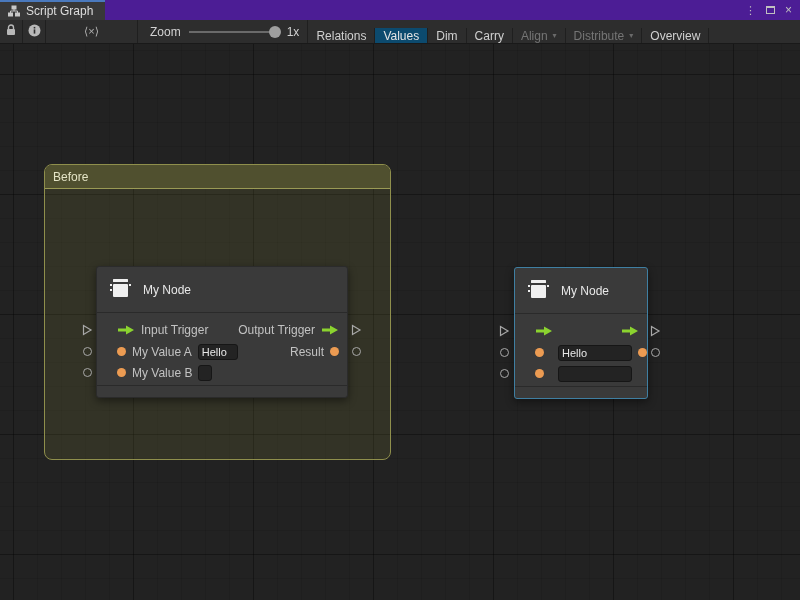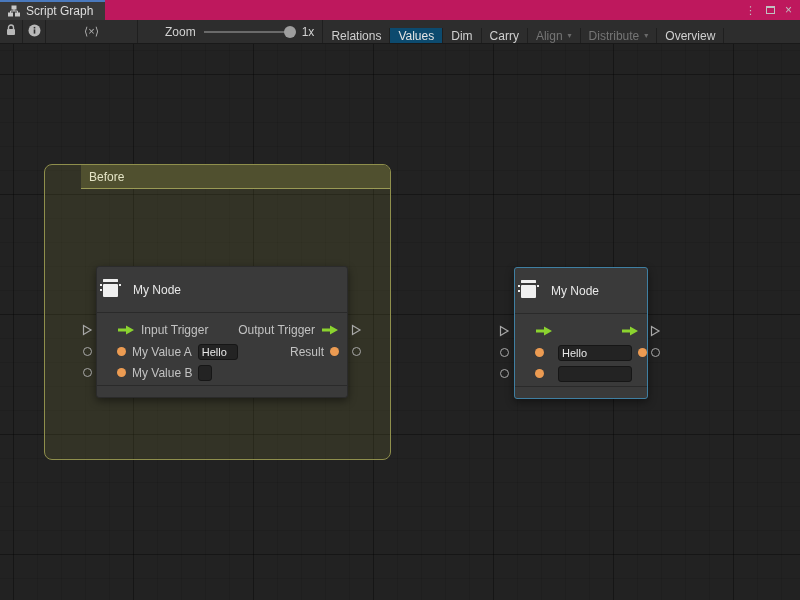--- a/index.html
+++ b/index.html
@@ -1,38 +1,38 @@
 <!DOCTYPE html>
 <html style="--tab_accent: #4a79bd; --flow_port: #8bd32f; --value_port: #ec9b52; --selection: #3f7fa2; --before_border: #8f8f4c; --before_header: #50502f; --before_fill: rgba(140,140,60,0.16); --after_border: #7c4f88; --after_header: #4e3156; --after_fill: rgba(150,85,170,0.15);"><head>
 <meta charset="utf-8">
 <style>
   * { margin:0; padding:0; box-sizing:border-box; }
   html,body { width:800px; height:600px; overflow:hidden; background:#222; }
   body { font-family:"Liberation Sans", sans-serif; font-size:12px; color:#d2d2d2; position:relative; }
 
   
-  .tabbar { height:20px; background:#be185d; display:flex; align-items:stretch; }
+  .tabbar { height:20px; background:#4c1d95; display:flex; align-items:stretch; }
   .tab { display:flex; align-items:center; gap:6px; padding:0 12px 0 8px; background:#383838;
          border-top:2px solid var(--tab_accent,#4a79bd); color:#dedede; cursor:default; }
   .tab svg { display:block; }
   .tabbar-spacer { flex:1; }
   .wincontrols { display:flex; align-items:center; gap:10px; padding-right:8px; color:#c0c0c0; }
   .wincontrols .menu-dots { font-size:11px; letter-spacing:0; }
   .win-max { width:9px; height:8px; border:1px solid #c0c0c0; border-top:2px solid #c0c0c0; }
   .win-close { font-size:12px; line-height:1; }
 
   
   .toolbar { height:24px; background:#2d2d2d; border-bottom:1px solid #191919;
              display:flex; align-items:stretch; white-space:nowrap; }
   .tbtn { display:flex; align-items:center; justify-content:center; padding:0 8px; color:#d0d0d0; }
   .tb-sep { width:1px; background:#1f1f1f; }
   .tbtn.icon-btn { width:22px; padding:0; }
   .tbtn.code-btn { width:91px; color:#b0b0b0; font-size:11px; }
   .newgraph { display:flex; align-items:center; gap:5px; margin-left:14px; padding:0 6px; }
-  .zoom-wrap { display:flex; align-items:center; gap:8px; margin-left:27px; padding-right:8px; }
+  .zoom-wrap { display:flex; align-items:center; gap:8px; margin-left:12px; padding-right:8px; }
   .slider { position:relative; width:90px; height:14px; }
   .slider .track { position:absolute; left:0; right:0; top:6px; height:2px; background:#6a6a6a; }
   .slider .handle { position:absolute; top:1px; right:-2px; width:12px; height:12px; border-radius:50%; background:#9e9e9e; }
   .tb-right { display:flex; align-items:stretch; overflow:hidden; flex:1;margin-top:8px; }
   .tb-right .tbtn.active { background:#0c4a6e; color:#e4e4e4; }
   .tb-right .tbtn.disabled { color:#757575;justify-content:space-between; }
   .dd-arrow { font-size:8px; margin-left:5px; color:#8a8a8a; }
   .tbtn.disabled .dd-arrow { color:#6a6a6a; }
 
   
@@ -40,35 +40,35 @@
     background-image:
       linear-gradient(rgba(0,0,0,0.28) 1px, transparent 1px),
       linear-gradient(90deg, rgba(0,0,0,0.28) 1px, transparent 1px),
       linear-gradient(rgba(0,0,0,0.10) 1px, transparent 1px),
       linear-gradient(90deg, rgba(0,0,0,0.10) 1px, transparent 1px);
     background-size:120px 120px,120px 120px,24px 24px,24px 24px;
     background-position:13px 30px,13px 30px,13px 6px,13px 6px; }
 
   
   .group { position:absolute; border-radius:8px; overflow:hidden; }
-  .group .ghead { height:24px; line-height:24px; padding-left:8px; font-size:12px;margin-left:36px; }
+  .group .ghead { height:24px; line-height:24px; padding-left:8px; font-size:12px; }
   .group-before { left:44px; top:120px; width:347px; height:296px;
                   border:1px solid var(--before_border,#8f8f4c); background:var(--before_fill,rgba(140,140,60,0.16)); }
   .group-before .ghead { background:var(--before_header,#50502f); border-bottom:1px solid #9a9a55; color:#e4e4c6; }
   .group-after { left:412px; top:120px; width:335px; height:296px;
                  border:1px solid var(--after_border,#7c4f88); background:var(--after_fill,rgba(150,85,170,0.15)); }
   .group-after .ghead { background:var(--after_header,#4e3156); border-bottom:1px solid #9058a0; color:#e8dcec; }
 
   
   .node { position:absolute; background:#3a3a3a; border:1px solid #2b2b2b; border-radius:3px;
           box-shadow:0 3px 9px rgba(0,0,0,0.45); }
   .node.selected { border:1px solid var(--selection,#3f7fa2); }
   .node-before { left:96px; top:222px; width:252px; height:132px; }
   .node-after { left:514px; top:223px; width:134px; height:132px; }
-  .nhead { height:46px; display:flex; align-items:center; gap:10px; 
+  .nhead { height:46px; display:flex; align-items:center; gap:10px; padding-left:10px;
            border-bottom:1px solid #2a2a2a; color:#e8e8e8; font-size:12px; }
   .nbody { padding:6px 0 4px 12px; }
   .nrow { display:flex; align-items:center; height:21px; padding:0 8px; gap:6px; color:#c2c2c2; }
   .nrow.first { height:22px; }
   .nrow .right { margin-left:auto; display:flex; align-items:center; gap:6px; }
   .nrow.spread { justify-content:space-between; }
   .nfoot { position:absolute; left:0; right:0; bottom:0; height:12px; border-top:1px solid #2a2a2a; }
 
   .port-dot { width:9px; height:9px; border-radius:50%; background:var(--value_port,#ec9b52); flex:none; }
   .flow-arrow { color:var(--flow_port,#8bd32f); display:flex; flex:none; }

